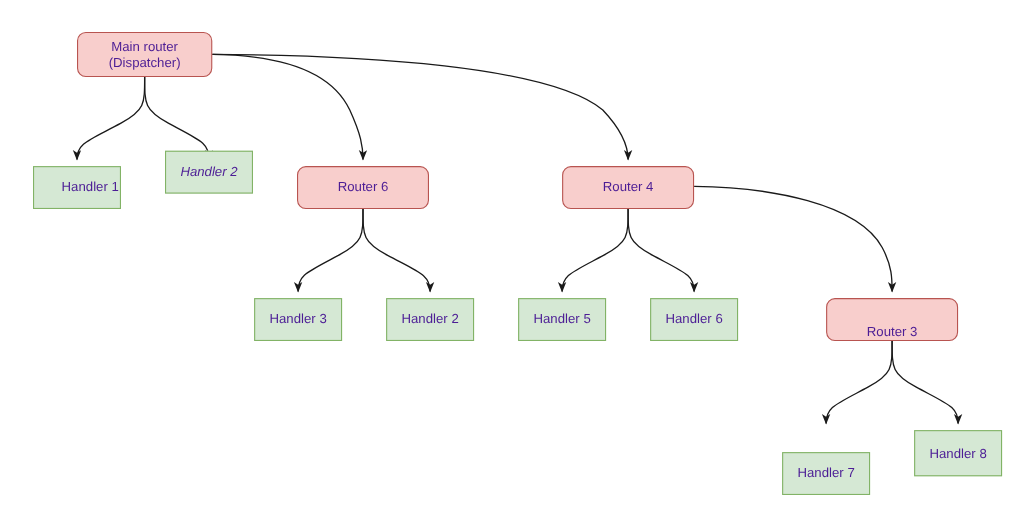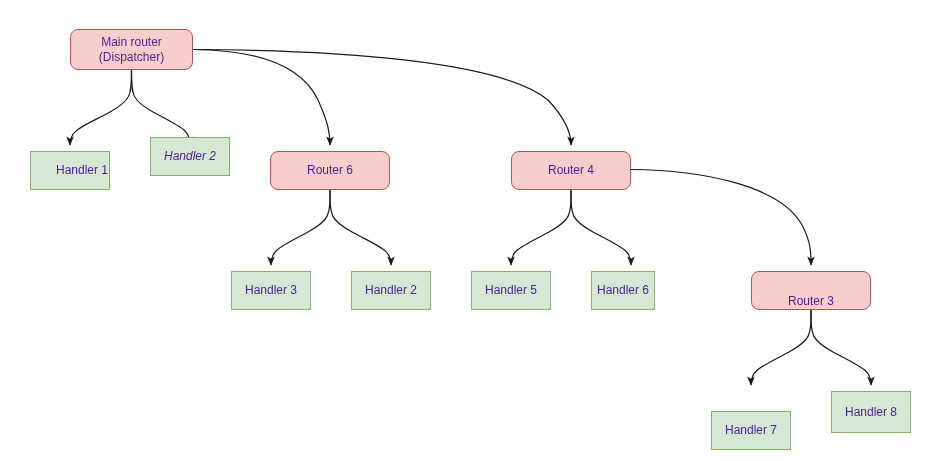--- a/index.html
+++ b/index.html
@@ -73,18 +73,18 @@
   <div id="node-layer">
       <div class="node router" style="left: 70px; top: 29px; width: 123px; height: 41px;"><span>Main router
 (Dispatcher)</span></div>
       <div class="node handler" style="left: 30px; top: 151px; width: 80px; height: 39px; padding-left: 24px;"><span>Handler 1</span></div>
       <div class="node handler" style="left: 150px; top: 137px; width: 80px; height: 39px; font-style: italic;"><span>Handler 2</span></div>
       <div class="node router" style="left: 270px; top: 151px; width: 120px; height: 39px;"><span>Router 6</span></div>
       <div class="node router" style="left: 511px; top: 151px; width: 120px; height: 39px;"><span>Router 4</span></div>
       <div class="node handler" style="left: 231px; top: 271px; width: 80px; height: 39px; justify-content: center;"><span>Handler 3</span></div>
       <div class="node handler" style="left: 351px; top: 271px; width: 80px; height: 39px;"><span>Handler 2</span></div>
       <div class="node handler" style="left: 471px; top: 271px; width: 80px; height: 39px;"><span>Handler 5</span></div>
-      <div class="node handler" style="left: 591px; top: 271px; width: 64px; height: 39px;"><span>Handler 6</span></div>
+      <div class="node handler" style="left: 591px; top: 271px; width: 80px; height: 39px;"><span>Handler 6</span></div>
       <div class="node router" style="left: 751px; top: 271px; width: 120px; height: 39px; align-items: flex-end;"><span>Router 3</span></div>
       <div class="node handler" style="left: 711px; top: 391px; width: 80px; height: 39px; margin-top: 20px;"><span>Handler 7</span></div>
       <div class="node handler" style="left: 831px; top: 391px; width: 80px; height: 42px;"><span>Handler 8</span></div>
     </div>
 </div>
 
 </body></html>

